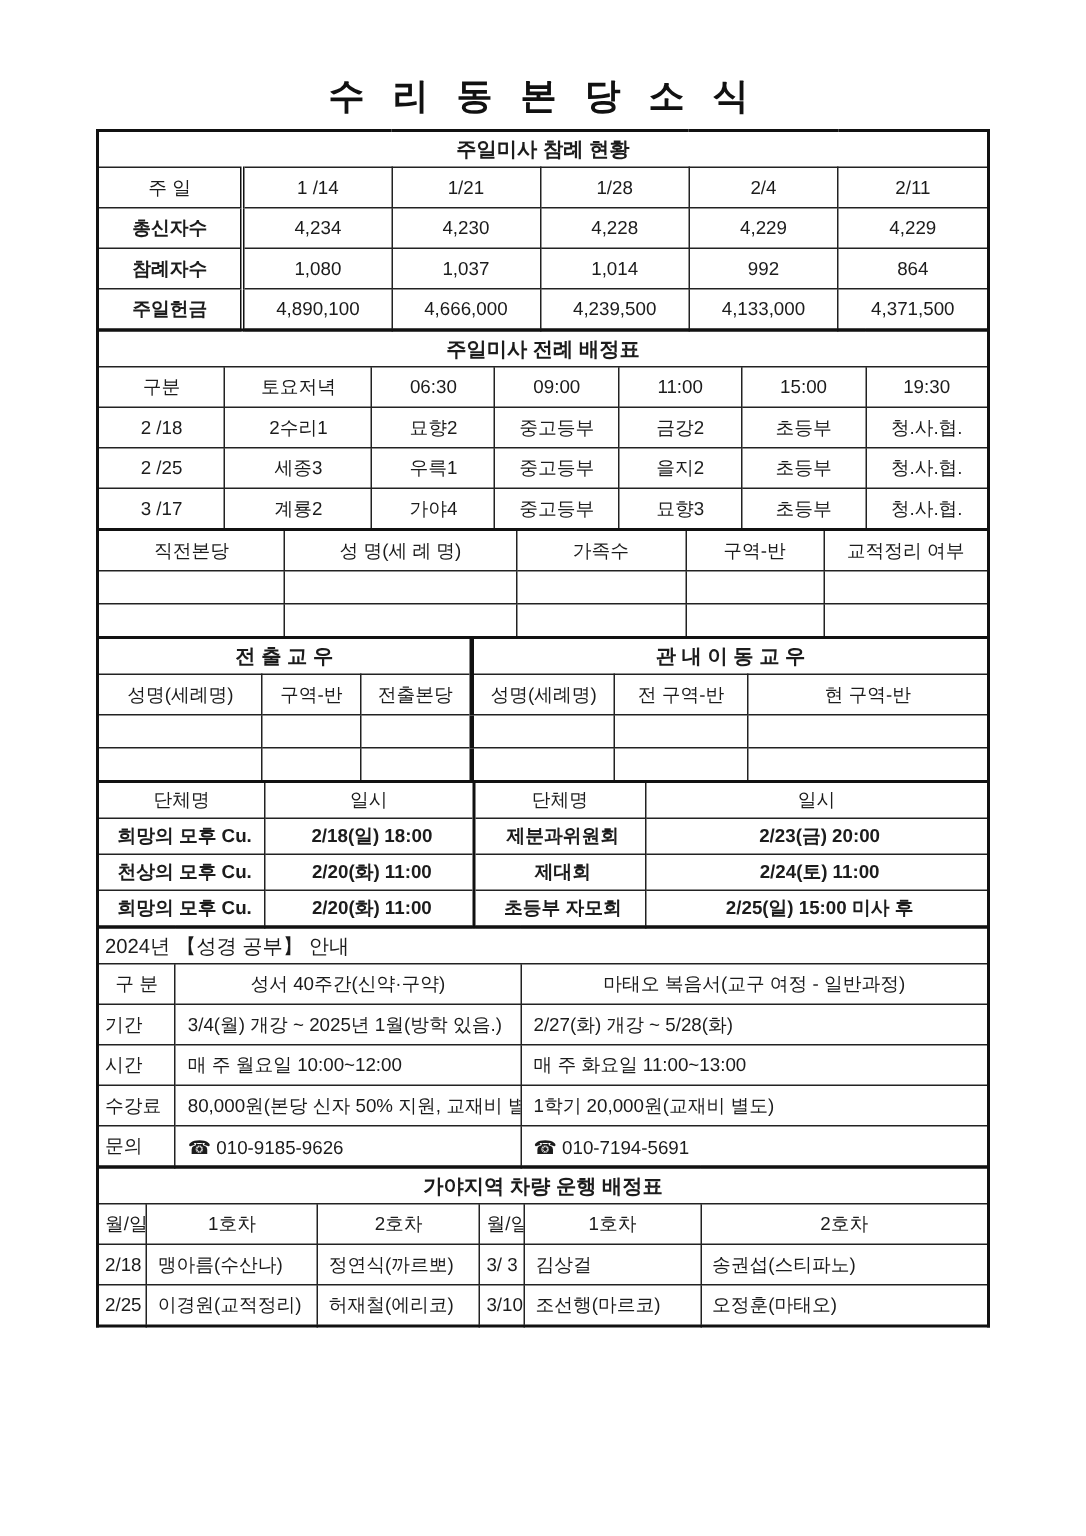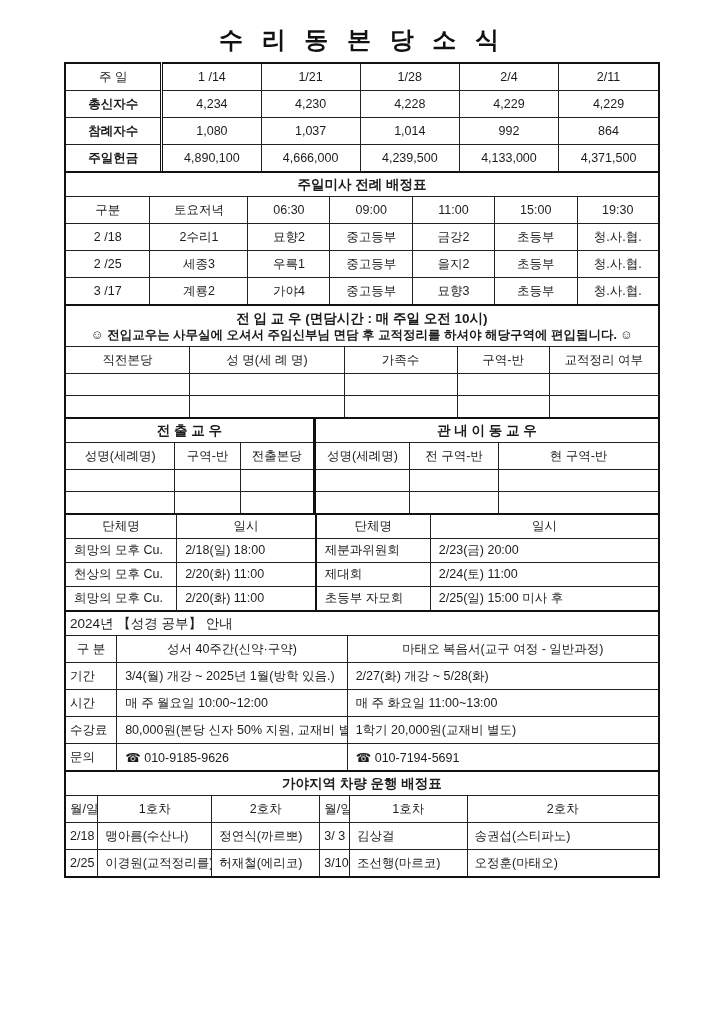--- a/index.html
+++ b/index.html
@@ -2,21 +2,21 @@
 <html><head>
 <meta charset="utf-8">
 <style>
   html,body { margin:0; padding:0; }
   body {
     width:724px; height:1024px;
     background:#ffffff;
     font-family:"Liberation Sans","DejaVu Sans",sans-serif;
     color:#1c1c1c;
   }
-  .page { width:712px; height:1024px; background:#fff; box-sizing:border-box; padding-top:24px; }
+  .page { width:712px; height:1024px; background:#fff; box-sizing:border-box; padding-top:48px; }
   .content { width:596px; margin:0 auto 0 64px; }
   h1.doc-title {
     margin:0 0 8px 0;
     text-align:center;
     font-size:24px;
     font-weight:bold;
     letter-spacing:6px;
     color:#111;
   }
   table.tbl {
@@ -52,21 +52,21 @@
   
   .t-in td.titleblock { height:36px; padding:2px 4px; }
   .t-in .tline1 { font-weight:bold; font-size:13.5px; display:block; line-height:17px; }
   .t-in .tline2 { font-weight:bold; font-size:12.5px; display:block; line-height:16px; }
   .t-in tr.empty td { height:19px; }
   
   .t-out .div-l { border-left:3px solid #111; }
   .t-out tr.empty td { height:19px; }
   
   .t-meet td, .t-meet th { height:21px; }
-  .t-meet tbody td { text-align:left; padding-left:8px; }
+  .t-meet tbody td { text-align:center; padding-left:8px;font-weight:bold; }
   .t-meet tbody td:nth-child(3) { border-left:2px solid #111; }
   .t-meet tr.hdr th:nth-child(3) { border-left:2px solid #111; }
   
   .t-bible tbody td { text-align:left; padding-left:8px; }
   .t-bible tbody td:first-child { text-align:left; font-weight:normal; padding-left:4px; }
   
   .t-shuttle tbody td { text-align:left; padding-left:7px; }
   .t-shuttle tbody td:nth-child(1), .t-shuttle tbody td:nth-child(4) { text-align:center; padding-left:4px; }
 </style>
 </head>
@@ -80,20 +80,23 @@
     <table class="tbl t-att">
       <colgroup>
         <col style="width:16.3%">
           <col style="width:16.7%">
           <col style="width:16.7%">
         <col style="width:16.7%">
           <col style="width:16.7%">
           <col style="width:16.9%">
       </colgroup>
       <tbody>
+          <tr class="sec">
+        <td colspan="6">주일미사 참례 현황</td>
+      </tr>
       <tr class="hdr">
         <th>주 일</th>
         <th>1 /14</th>
         <th>1/21</th>
         <th>1/28</th>
         <th>2/4</th>
         <th>2/11</th>
       </tr>
       </tbody>
         <tbody>
@@ -181,26 +184,20 @@
 
     <table class="tbl t-in">
       <colgroup>
         <col style="width:21%">
           <col style="width:26%">
           <col style="width:19%">
         <col style="width:15.5%">
           <col style="width:18.5%">
       </colgroup>
       <tbody>
-          <tr>
-        <td colspan="5" class="titleblock">
-          <span class="tline1">전 입 교 우 (면담시간 : 매 주일 오전 10시)</span>
-          <span class="tline2">☺ 전입교우는 사무실에 오셔서 주임신부님 면담 후 교적정리를 하셔야 해당구역에 편입됩니다. ☺</span>
-        </td>
-      </tr>
       <tr class="hdr">
         <th>직전본당</th>
         <th>성 명(세 례 명)</th>
         <th>가족수</th>
         <th>구역-반</th>
         <th>교적정리 여부</th>
       </tr>
       <tr class="empty">
         <td></td>
             <td></td>
@@ -362,21 +359,21 @@
           <tr class="datarow">
             <td>2/18</td>
             <td>맹아름(수산나)</td>
             <td>정연식(까르뽀)</td>
             <td>3/ 3</td>
             <td>김상걸</td>
             <td>송권섭(스티파노)</td>
           </tr>
           <tr class="datarow">
             <td>2/25</td>
-            <td>이경원(교적정리를)</td>
+            <td>이경원(교적정리)</td>
             <td>허재철(에리코)</td>
             <td>3/10</td>
             <td>조선행(마르코)</td>
             <td>오정훈(마태오)</td>
           </tr>
         </tbody>
     </table>
 
   </div>
 </div>

